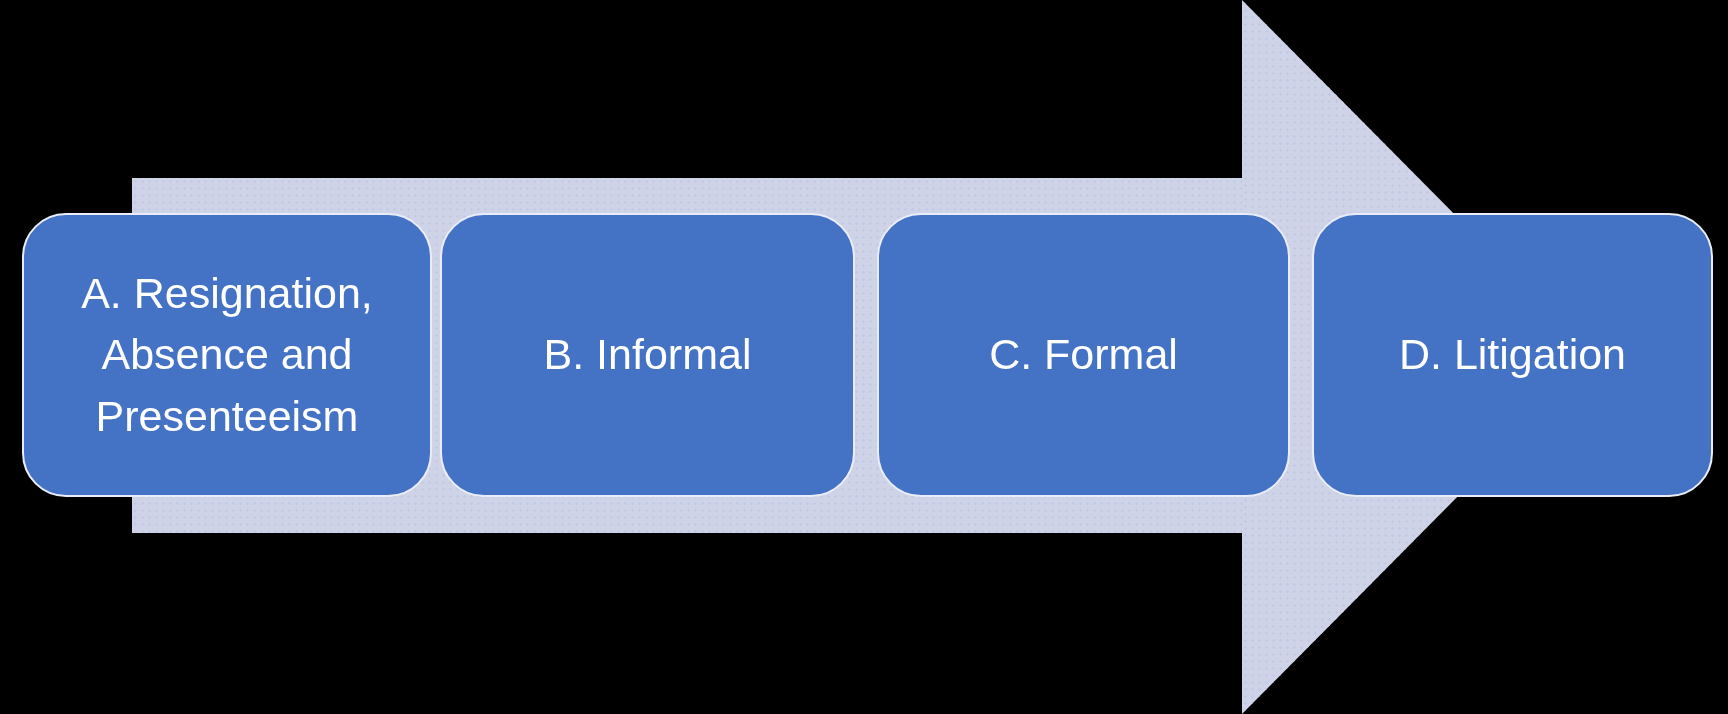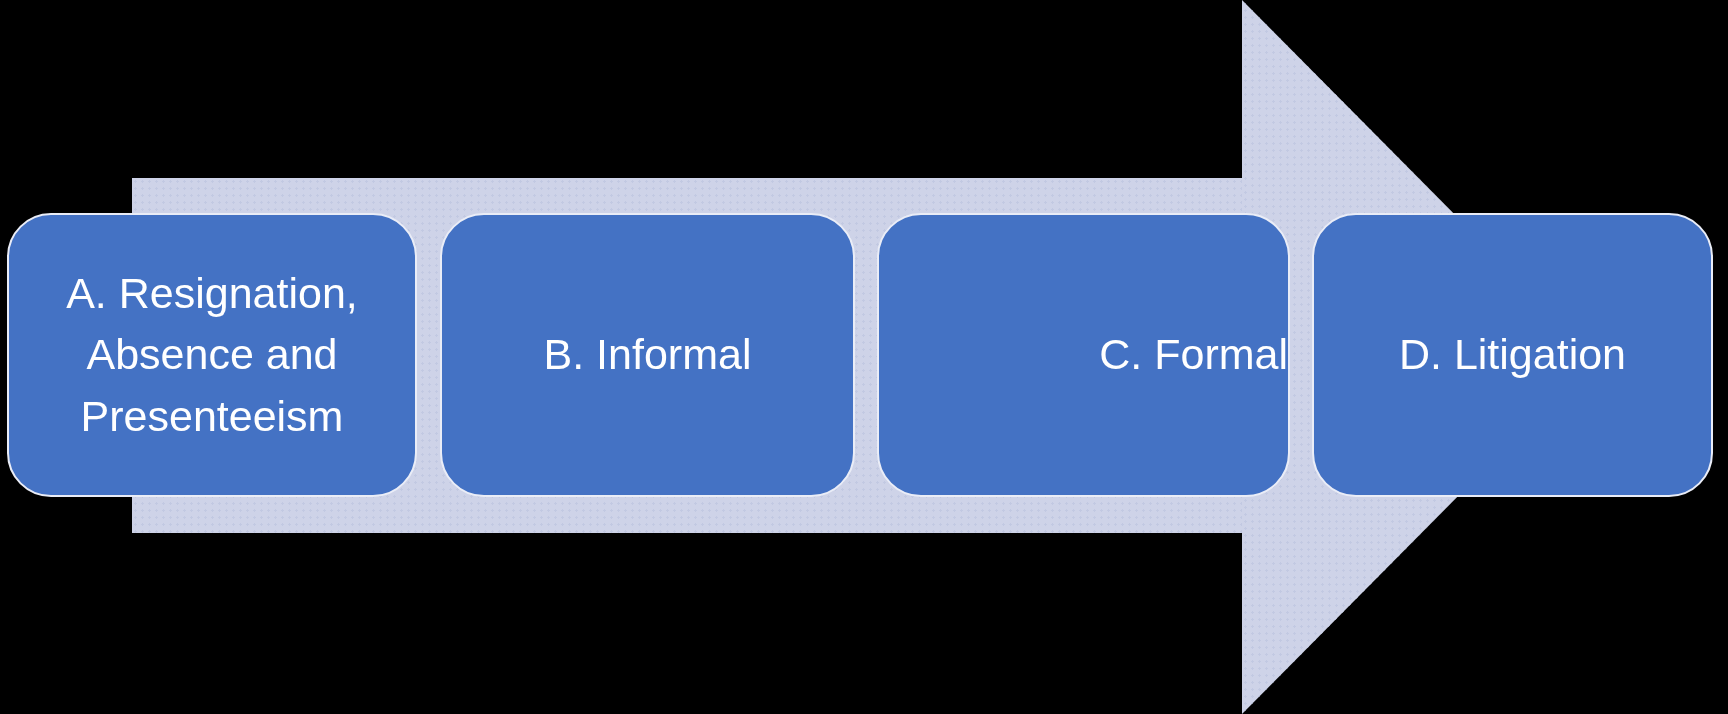--- a/index.html
+++ b/index.html
@@ -50,23 +50,23 @@
     display: flex;
     flex-direction: column;
     align-items: center;
     justify-content: center;
     text-align: center;
     color: var(--text, #fff);
     font-size: 43px;
     line-height: 1.42;
     z-index: 2;
   }
-  .step-a { left: 7px;    width: 410px; }
+  .step-a { left: 22px;    width: 410px; }
   .step-b { left: 440px;  width: 415px; text-align: center; }
-  .step-c { left: 877px;  width: 413px; align-items: flex-end; }
+  .step-c { left: 877px;  width: 413px; }
   .step-d { left: 1312px; width: 401px; }
   .step-line { white-space: nowrap; }
 </style>
 </head>
 <body>
 
 <div class="canvas">
 
   <div class="arrow-shaft"></div>
   <div class="arrow-head"></div>

